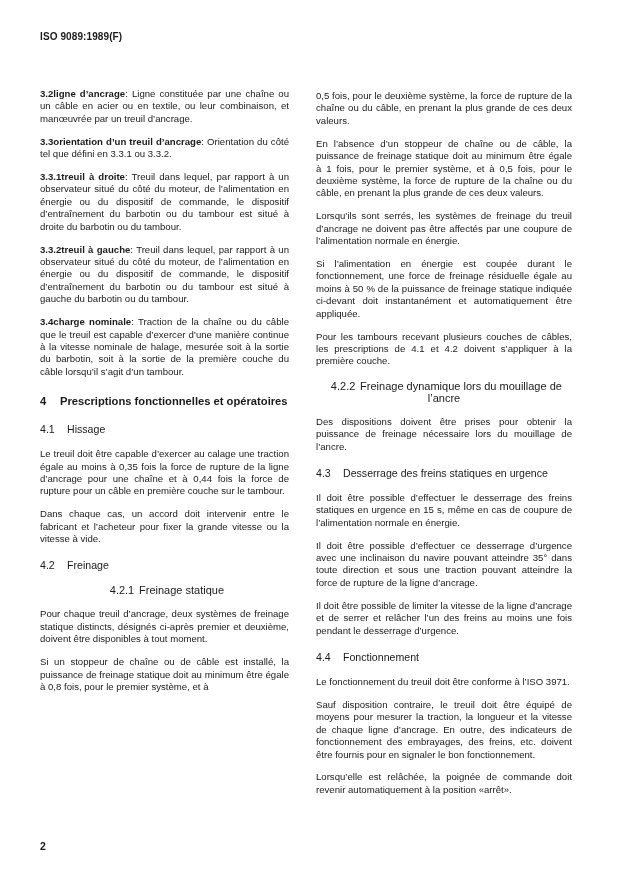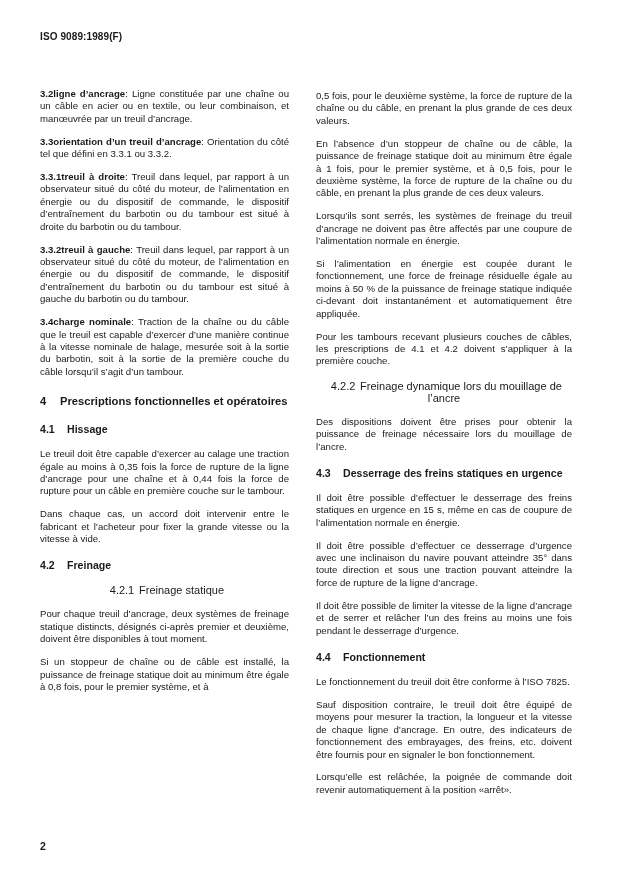--- a/index.html
+++ b/index.html
@@ -22,21 +22,21 @@
     margin: 0 0 10.5px 0; text-align: justify; hyphens: manual;
   }
   .term-num { font-weight: bold; }
   .term { font-weight: bold; }
   .h1 {
     font-size: 11.2px; font-weight: bold; line-height: 15px;
     margin: 16px 0 14px 0;
   }
   .h1 .num { display: inline-block; width: 20px; }
   .h2 {
-    font-size: 10.6px; font-weight: bold; line-height: 13px;
+    font-size: 10.6px; font-weight: normal; line-height: 13px;
     margin: 14px 0 12px 0;
   }
   .h2 .num { display: inline-block; width: 27px; }
   .h3 {
     font-size: 11px; font-weight: normal; line-height: 12px;
     margin: 12px 0 12px 0;
     text-align: center;
   }
   .h3 .num { display: inline-block; width: 34px; }
   .page-num {
@@ -107,18 +107,18 @@
   <div class="h2">
     <span class="num">4.3</span><span>Desserrage des freins statiques en urgence</span>
   </div>
   <p class="para">Il doit être possible d’effectuer le desserrage des freins statiques en urgence en 15 s, même en cas de coupure de l’alimentation normale en énergie.</p>
   <p class="para">Il doit être possible d’effectuer ce desserrage d’ur­gence avec une inclinaison du navire pouvant at­teindre 35° dans toute direction et sous une traction pouvant atteindre la force de rupture de la ligne d’ancrage.</p>
   <p class="para">Il doit être possible de limiter la vitesse de la ligne d’ancrage et de serrer et relâcher l’un des freins au moins une fois pendant le desserrage d’urgence.</p>
 
   <div class="h2">
     <span class="num">4.4</span><span>Fonctionnement</span>
   </div>
-  <p class="para">Le fonctionnement du treuil doit être conforme à l’ISO 7825.</p>
+  <p class="para">Le fonctionnement du treuil doit être conforme à l’ISO 3971.</p>
   <p class="para">Sauf disposition contraire, le treuil doit être équipé de moyens pour mesurer la traction, la longueur et la vitesse de chaque ligne d’ancrage. En outre, des indicateurs de fonctionnement des embrayages, des freins, etc. doivent être fournis pour en signaler le bon fonctionnement.</p>
   <p class="para">Lorsqu’elle est relâchée, la poignée de commande doit revenir automatiquement à la position «arrêt».</p>
 </div>
 
 <div class="page-num">2</div>
 
 </body></html>

